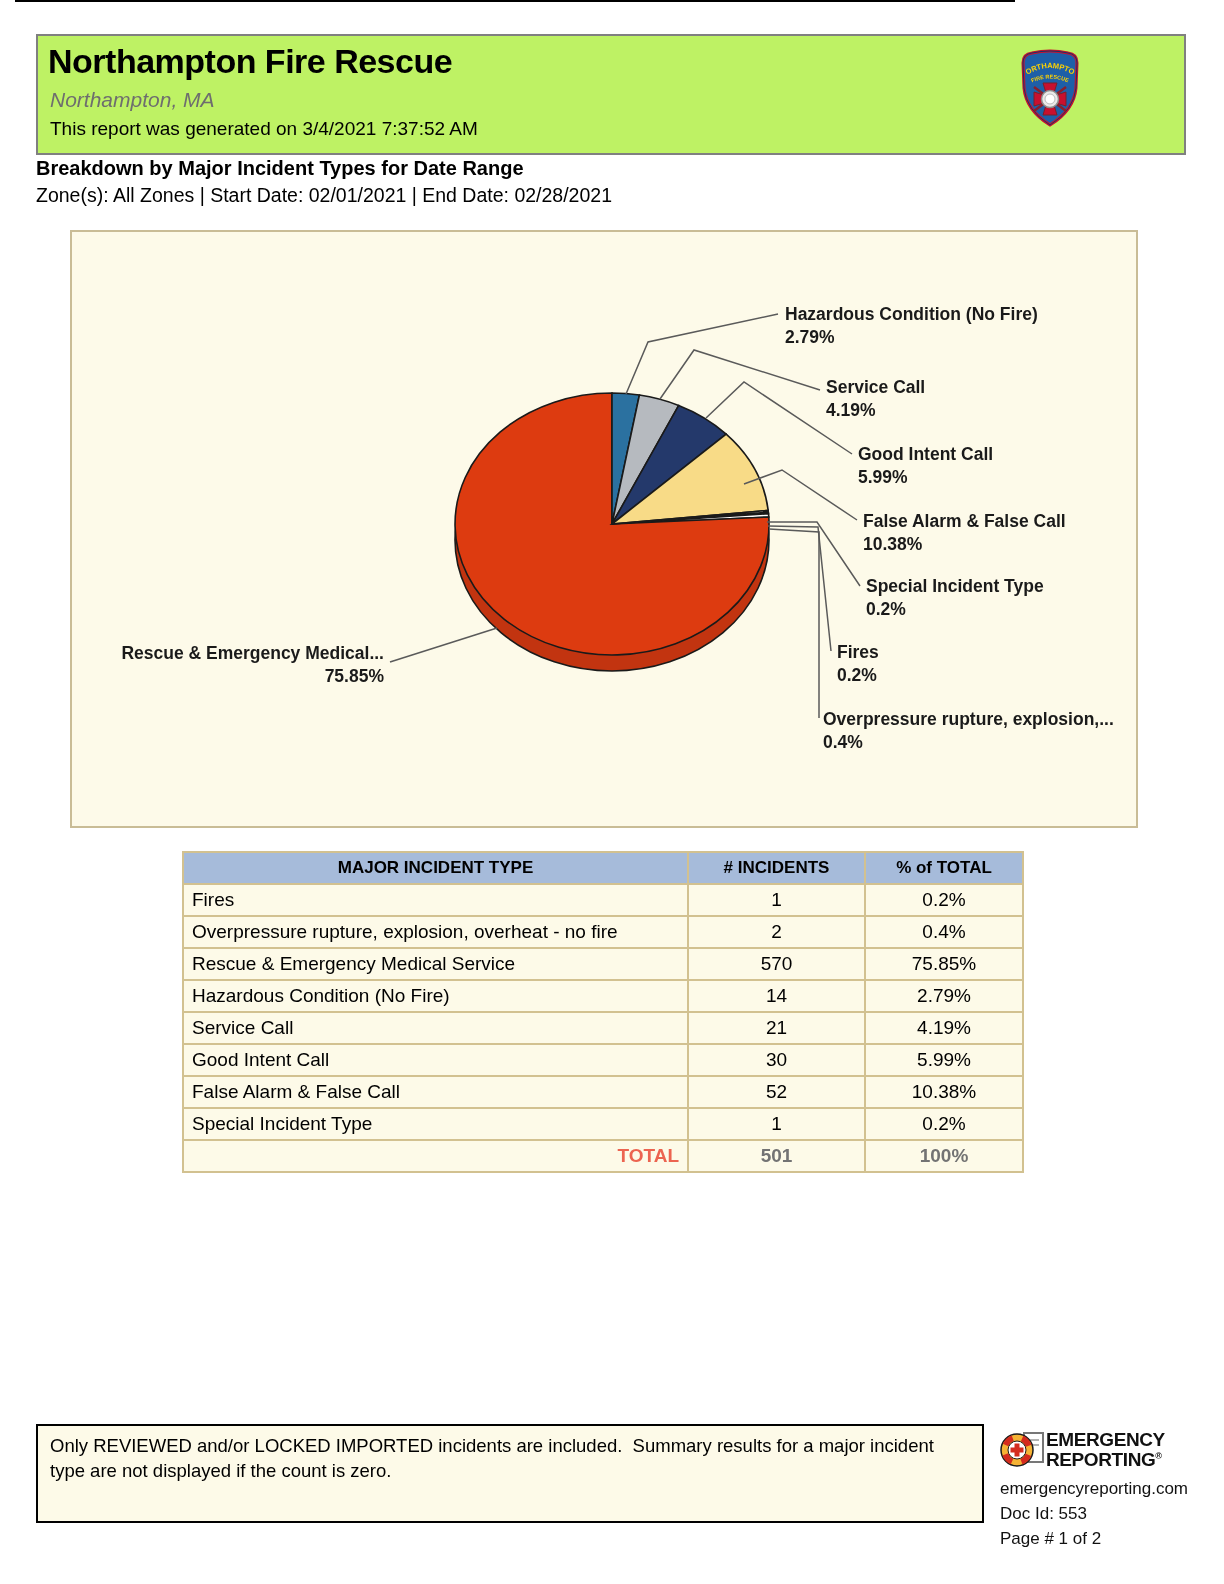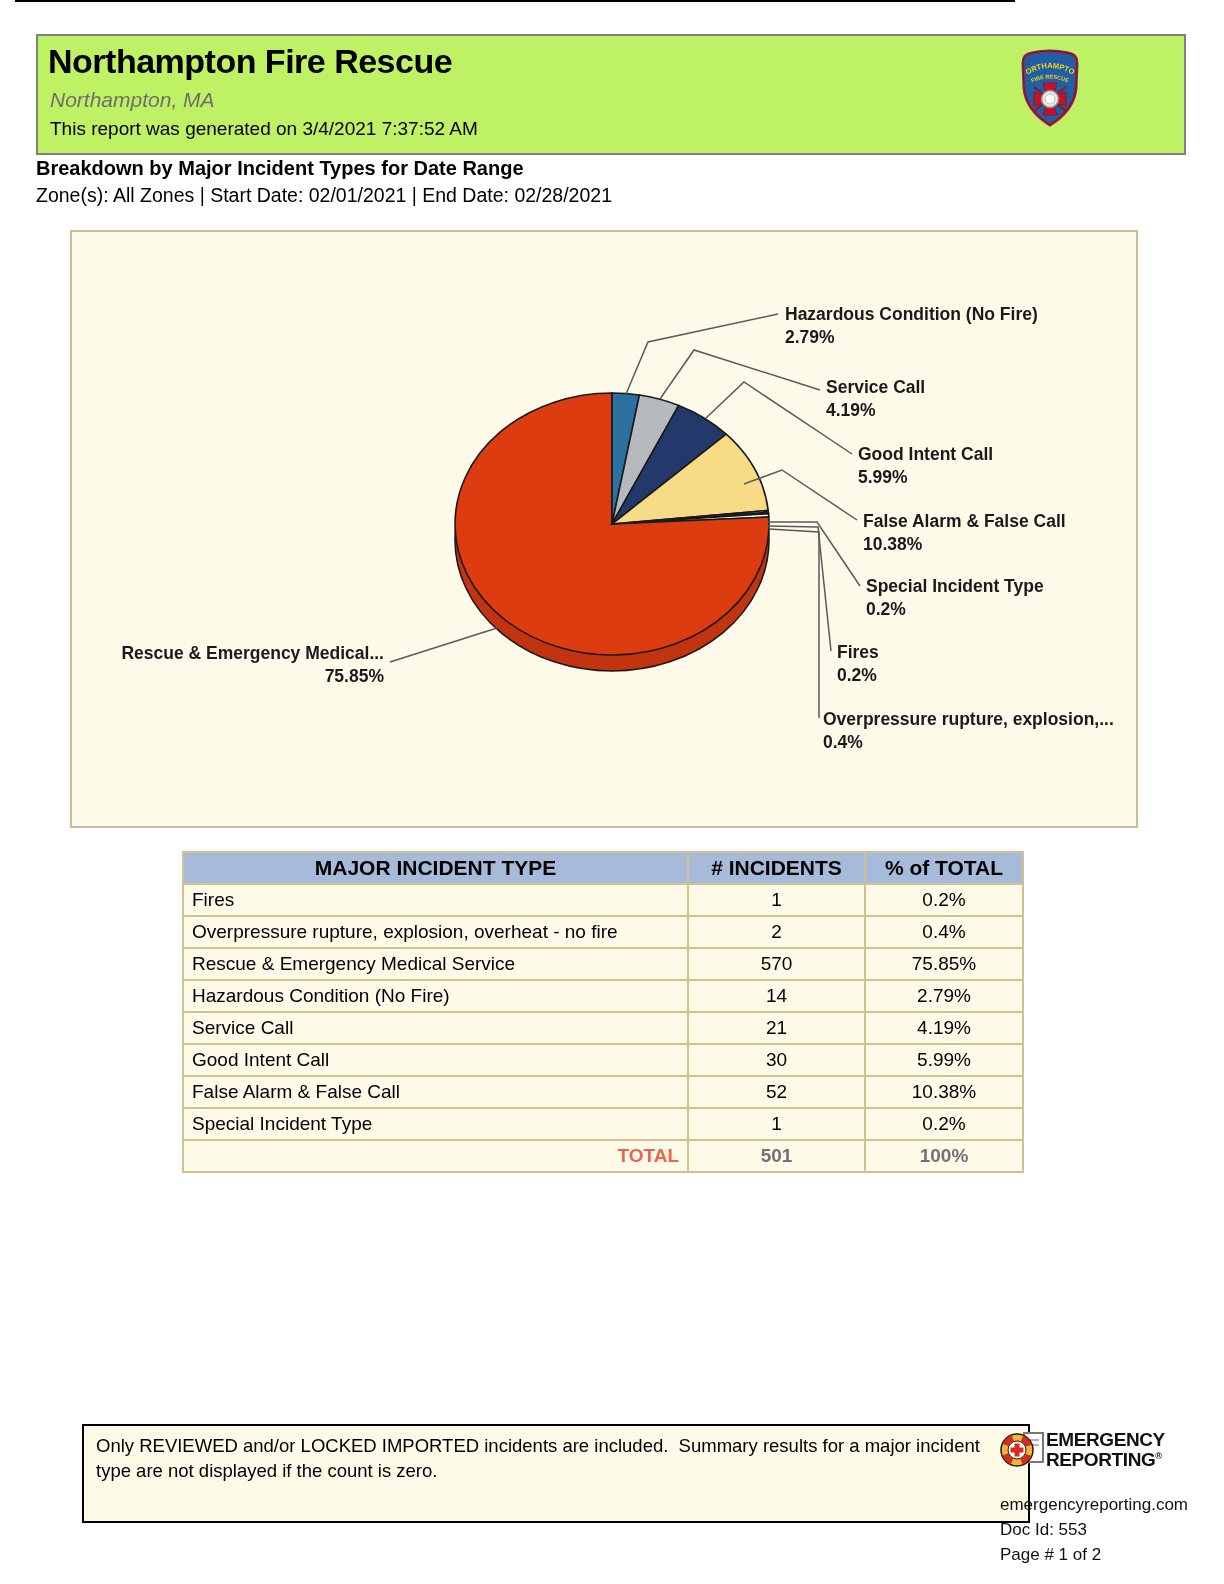--- a/index.html
+++ b/index.html
@@ -26,40 +26,39 @@
     background:#FDFAE9;border:2px solid #C9BC96;box-sizing:border-box;
   }
   .chart-box svg{display:block;}
   .callout-name,.callout-pct{font-family:"Liberation Sans",sans-serif;font-size:17.5px;font-weight:bold;fill:#1a1a1a;}
   
   .incident-table{
     position:absolute;left:182px;top:851px;width:840px;border-collapse:collapse;
     background:#FDFAE8;font-size:19px;table-layout:fixed;
   }
   .incident-table th,.incident-table td{border:2px solid #D2C190;padding:2px 8px;height:26px;}
-  .incident-table th{background:#A6BBDA;font-weight:bold;font-size:21px;text-align:center;}
+  .incident-table th{background:#A6BBDA;font-weight:bold;font-size:17px;text-align:center;}
   .col-type{width:505px;}
   .col-count{width:177px;}
   .col-pct{width:158px;}
   td.cell-type{text-align:left;}
   td.cell-count,td.cell-pct{text-align:center;}
   .total-label{font-weight:bold;color:#EC6450;text-align:right;}
   .total-num{font-weight:bold;color:#737373;text-align:center;}
   
   .note-box{
     position:absolute;left:36px;top:1424px;width:948px;height:99px;box-sizing:border-box;
     border:2px solid #000;background:#FDFAE8;padding:8px 12px;font-size:18.5px;line-height:1.35;
     white-space:pre-wrap;
-    margin-left:46px;
   }
   .brand-block{position:absolute;left:1000px;top:1430px;width:200px;}
   .brand-row{display:flex;align-items:center;}
   .brand-text{font-size:19px;font-weight:bold;line-height:17px;letter-spacing:-0.4px;margin-left:0;color:#111;}
   .brand-reg{font-size:9px;vertical-align:super;}
-  .brand-lines{font-size:17px;line-height:25px;margin-top:22px;color:#111;}
+  .brand-lines{font-size:17px;line-height:25px;margin-top:6px;color:#111;}
 </style>
 </head>
 <body>
 
 <div class="top-line"></div>
 
 <div class="header-box">
   <div class="dept-title">Northampton Fire Rescue</div>
   <div class="dept-loc">Northampton, MA</div>
   <div class="dept-gen">This report was generated on 3/4/2021 7:37:52 AM</div>

